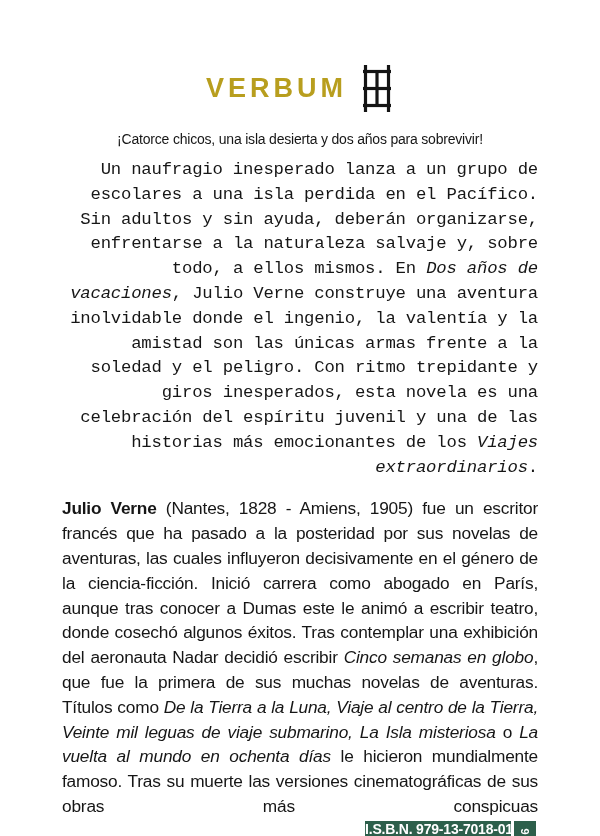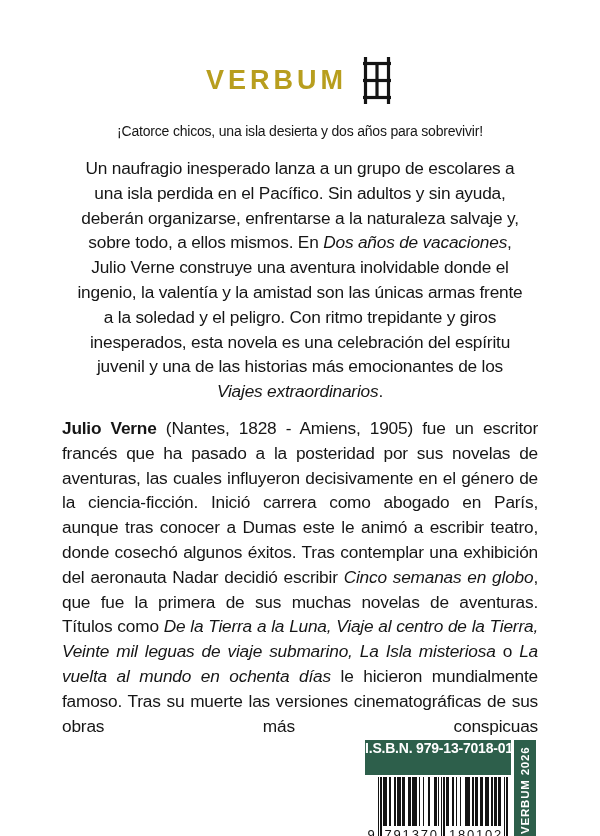--- a/index.html
+++ b/index.html
@@ -1,29 +1,29 @@
 <!DOCTYPE html>
 <html style="--gold: #b89e1e; --brand-green: #285849; --bc-green: #2d5f4b;"><head>
 <meta charset="utf-8">
 <style>
   html,body{margin:0;padding:0;background:#ffffff;}
   body{font-family:"Liberation Sans","DejaVu Sans",sans-serif;color:#161616;}
-  .page{width:600px;height:836px;box-sizing:border-box;padding:0 62px;overflow:hidden;background:#fff;}
+  .page{width:600px;height:836px;box-sizing:border-box;padding:8px 62px;overflow:hidden;background:#fff;}
 
   
   .logo-row{margin-top:56px;height:48px;display:flex;align-items:center;justify-content:center;gap:13px;}
   .logo-verbum{font-size:27px;font-weight:700;letter-spacing:4px;color:var(--gold,#b89e1e);}
   .logo-icon{display:flex;align-items:center;}
   .logo-icon svg{display:block;}
   .logo-narrativa{font-size:21px;font-weight:400;letter-spacing:1.5px;color:var(--brand-green,#285849);}
 
   
   .headline{margin:15px 0 6px;text-align:center;font-size:14px;line-height:25px;letter-spacing:-0.2px;}
-  .synopsis{margin:12px;text-align:center;font-size:17.3px;line-height:24.8px;letter-spacing:-0.2px;}
-  .bio{margin-top:1px;font-size:17.3px;line-height:24.8px;letter-spacing:-0.2px;text-align:justify;}
+  .synopsis{margin:0;text-align:right;font-size:17.3px;line-height:24.8px;letter-spacing:-0.2px;font-family:Liberation Mono, monospace;}
+  .bio{margin-top:16px;font-size:17.3px;line-height:24.8px;letter-spacing:-0.2px;text-align:justify;}
   .bio p{margin:0;}
   .bio-p1{text-align:justify;text-align-last:justify;}
   i{font-style:italic;}
   b{font-weight:700;}
   .sc{text-transform:uppercase;font-size:0.78em;letter-spacing:0.4px;}
 
   
   .barcode-block{float:right;display:flex;align-items:stretch;gap:3px;margin:2px 2px 6px 10px;}
   .bc-main{display:flex;flex-direction:column;gap:2px;width:146px;}
   .isbn-bar{display:block;background:var(--bc-green,#2d5f4b);color:#fff;height:35px;line-height:17px;

